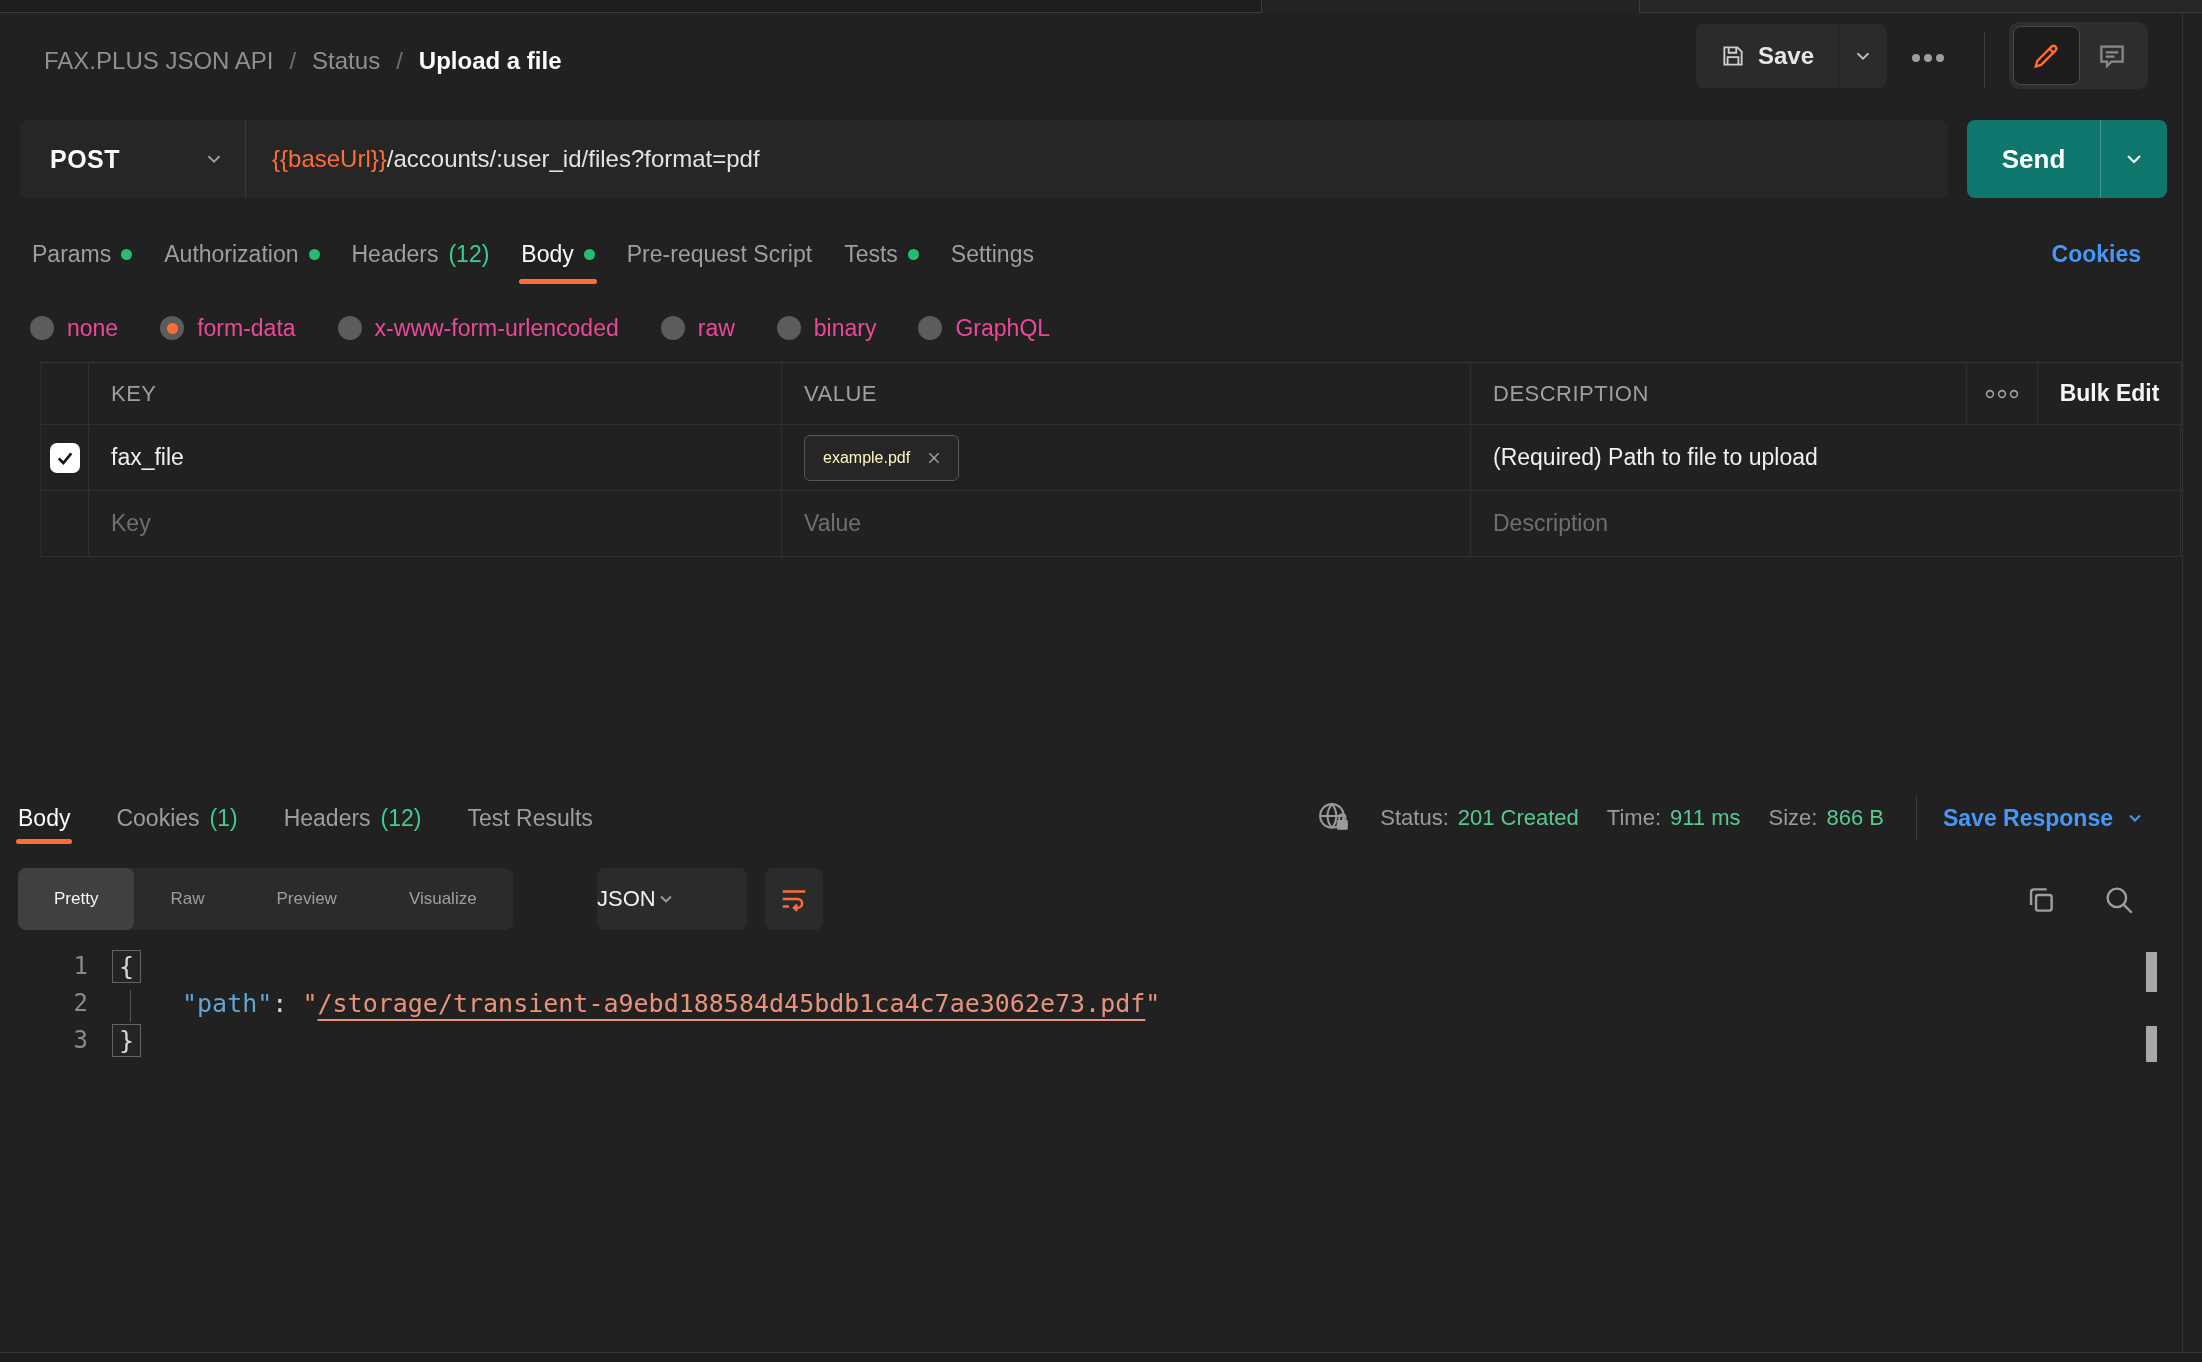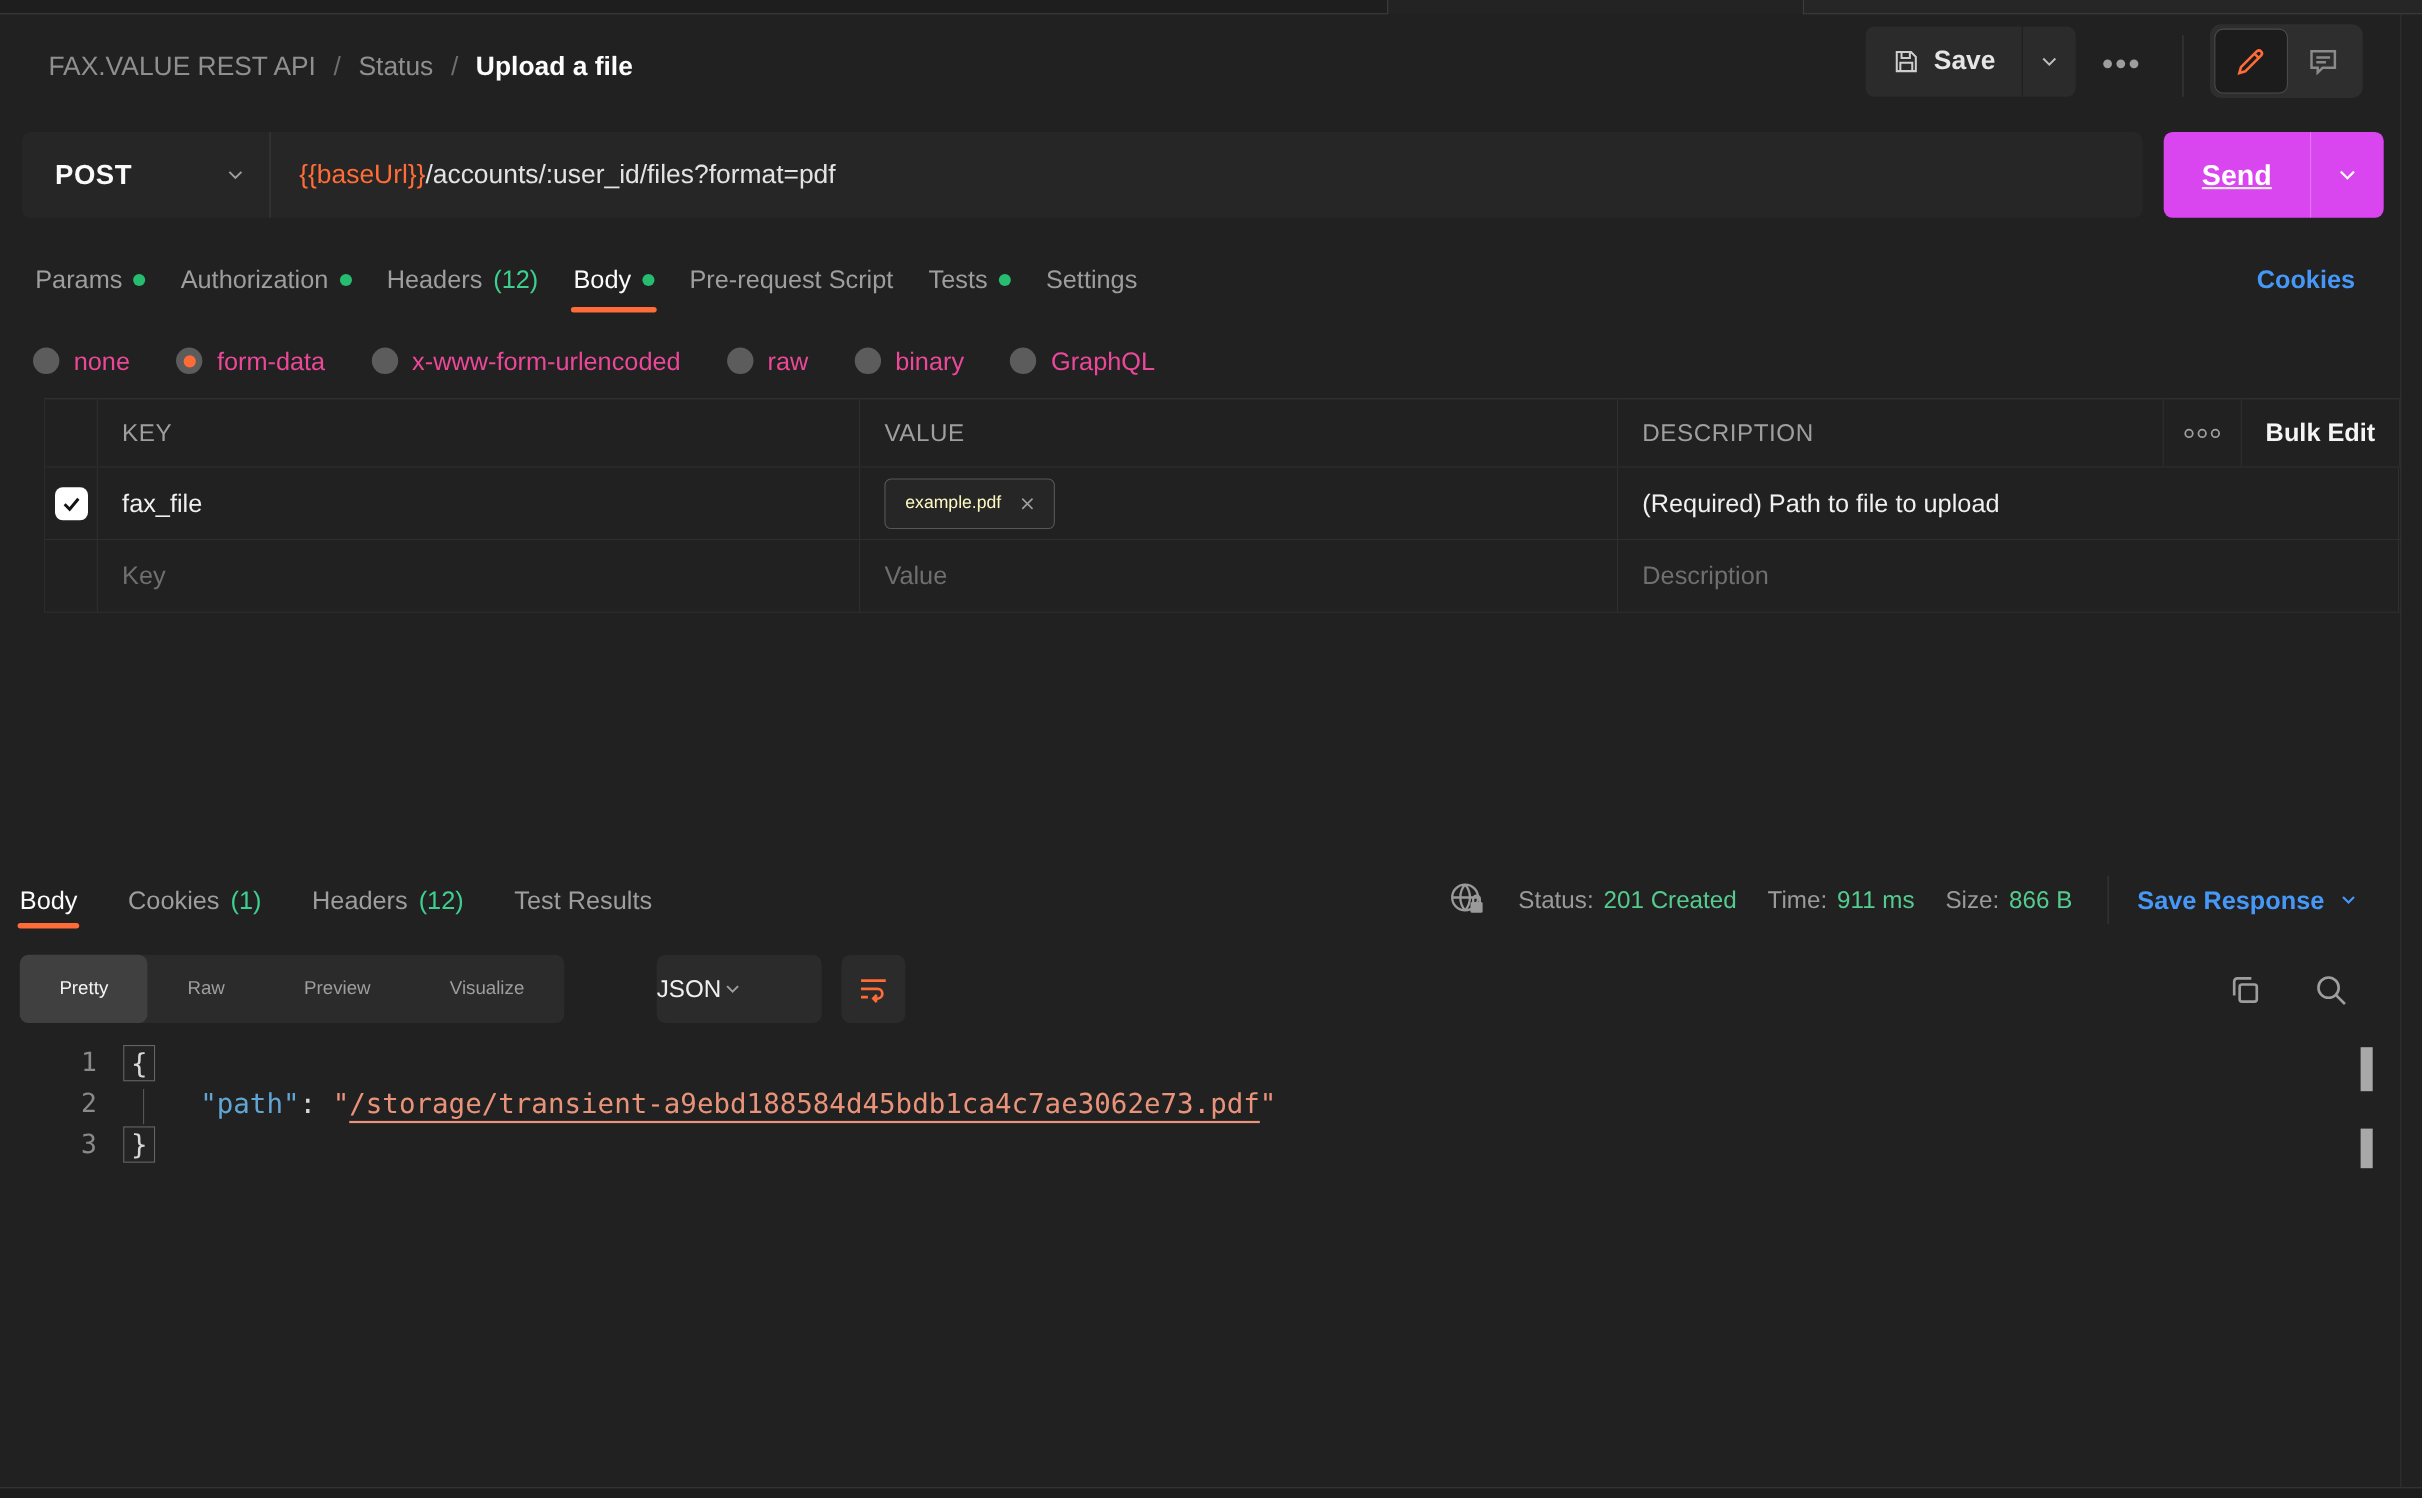--- a/index.html
+++ b/index.html
@@ -32,22 +32,22 @@
 
   
   .url-container{left:20px;top:120px;width:1928px;height:78px;background:#262626;border-radius:8px;
                  display:flex;align-items:center;}
   .method{width:225px;display:flex;align-items:center;box-sizing:border-box;padding:0 20px 0 30px;
           font-size:25px;font-weight:700;color:#fafafa;letter-spacing:.5px;height:100%;}
   .method .chev{margin-left:auto;}
   .url-vr{width:1px;height:78px;background:#3a3a3a;}
   .url-text{padding-left:26px;font-size:24px;color:#e3e3e3;white-space:nowrap;}
   .url-base{color:#ff6c37;}
-  .send-btn{left:1967px;top:120px;width:200px;height:78px;background:#d946ef;border-radius:8px;
-            display:flex;overflow:hidden;text-decoration:underline;}
+  .send-btn{left:1967px;top:120px;width:200px;height:78px;background:#0f766e;border-radius:8px;
+            display:flex;overflow:hidden;}
   .send-main{width:133px;display:flex;align-items:center;justify-content:center;
              font-size:26px;font-weight:700;color:#fff;}
   .send-chev{flex:1;border-left:1px solid rgba(255,255,255,.25);display:flex;align-items:center;justify-content:center;}
 
   
   .req-tabs{left:0;top:226px;height:56px;display:flex;align-items:center;gap:32px;padding-left:32px;}
   .tab{display:flex;align-items:center;gap:10px;font-size:23px;color:#9e9e9e;position:relative;}
   .tab .count{color:#3ecf8e;}
   .tab.active{color:#fcfcfc;}
   .tab.active::after{content:"";position:absolute;left:-2px;right:-2px;bottom:-16px;height:5px;
@@ -128,21 +128,21 @@
 </head>
 <body>
 
 <div id="app">
 
   <div class="abs strip-a"></div>
   <div class="abs strip-b"></div>
   <div class="abs strip-c"></div>
 
   <div class="abs breadcrumb">
-    <span class="bc-dim">FAX.VALUE REST API</span>
+    <span class="bc-dim">FAX.PLUS JSON API</span>
     <span class="bc-sep">/</span>
     <span class="bc-dim">Status</span>
     <span class="bc-sep">/</span>
     <span class="bc-current">Upload a file</span>
   </div>
 
   <div class="abs save-group">
     <div class="save-main">
       <span>
         <svg width="26" height="26" viewBox="0 0 24 24" fill="none" stroke="#cfcfcf" stroke-width="1.7">

